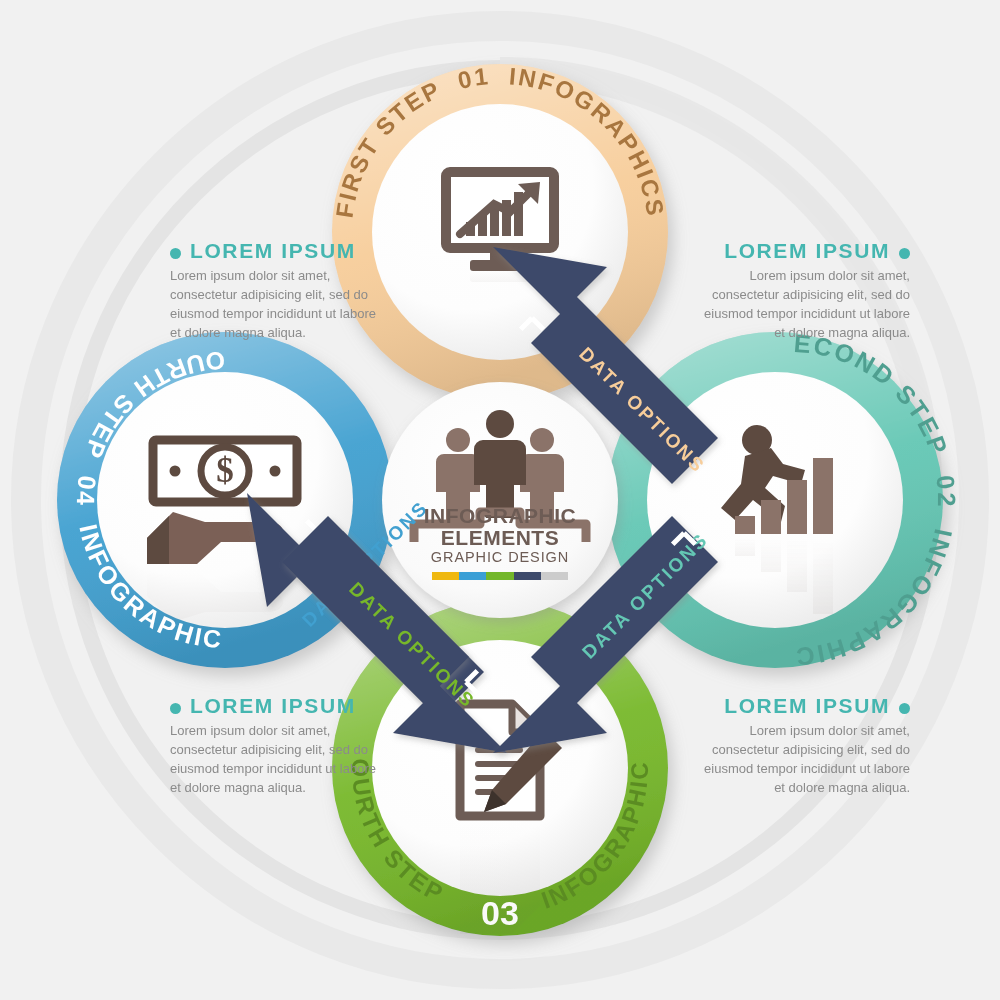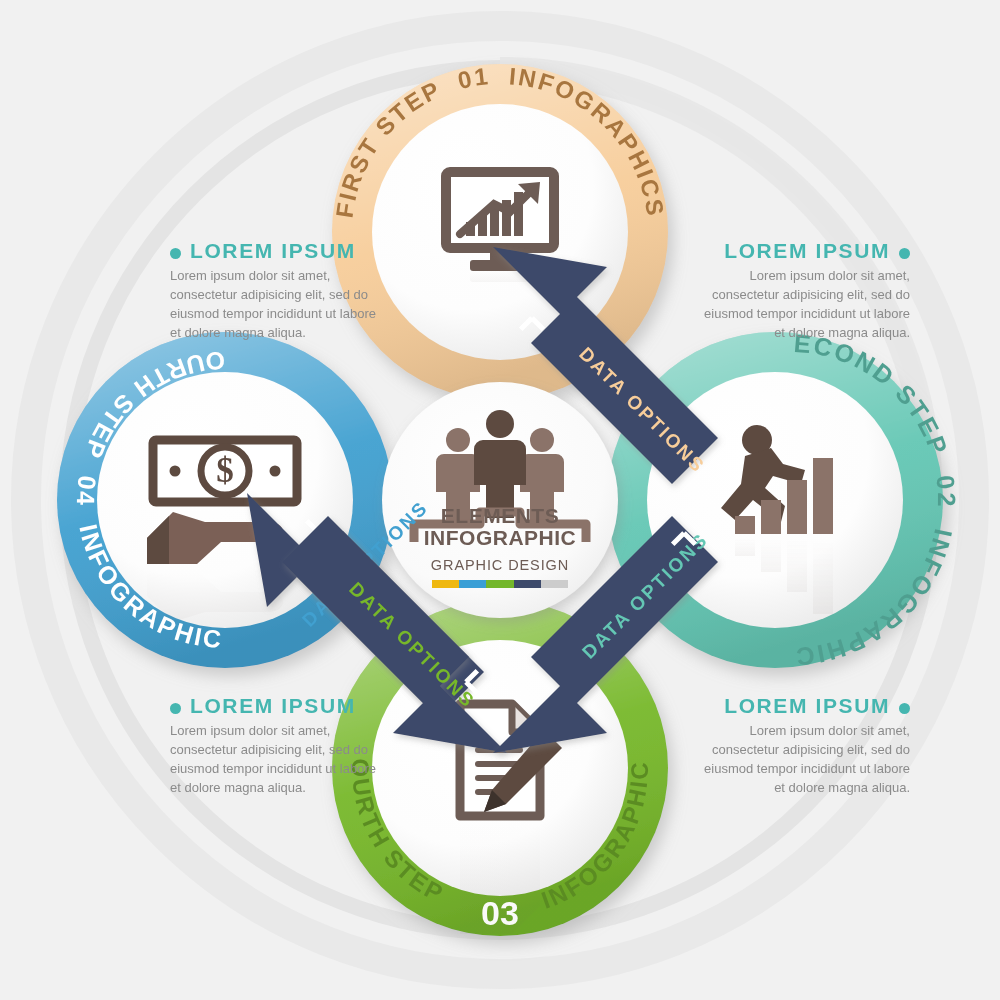--- a/index.html
+++ b/index.html
@@ -23,21 +23,21 @@
   .hdrow{display:flex;align-items:center;gap:9px;text-align:center;}
   .tl{left:170px;top:240px;text-align:left;}
   .tr{left:690px;top:240px;text-align:right;}
   .bl{left:170px;top:695px;text-align:left;}
   .br{left:690px;top:695px;text-align:right;}
   .tr .hdrow,.br .hdrow{justify-content:flex-end;}
   .tl .hdrow,.bl .hdrow{justify-content:flex-start;}
   .center-label{position:absolute;left:400px;top:505px;width:200px;text-align:center;
     pointer-events:none;}
   .cl1{font-size:21px;font-weight:700;color:#6d5c55;letter-spacing:.5px;line-height:1.04;}
-  .cl2{font-size:14.5px;color:#6d5c55;letter-spacing:.9px;margin-top:8px;}
+  .cl2{font-size:14.5px;color:#6d5c55;letter-spacing:.9px;margin-top:0;}
   .swatches{display:flex;width:136px;margin:7px auto 0;height:8px;}
   .swatches div{flex:1;}
 </style>
 </head>
 <body>
 
 <div id="stage">
 <svg width="1000" height="1000" viewBox="0 0 1000 1000">
   <defs>
     <radialGradient id="discG" cx="38%" cy="32%" r="78%">
@@ -231,22 +231,22 @@
     <path d="M 493 753 L 560 686 L 531 657 L 672 516 L 718 562 L 577 703 L 607 733 Z" fill="#3d4a6b"></path>
   </g>
   <text font-size="19" font-weight="700" letter-spacing="2.4" fill="#64c7b4" transform="translate(590,660) rotate(-45)">
     <tspan x="0" y="0">DATA OPTIONS</tspan>
   </text>
   <path d="M 684 533 l 0 16 m 0 -16 l 16 0" stroke="#ffffff" stroke-width="5" fill="none" transform="rotate(45 684 533)"></path>
 </svg>
 
 
 <div class="center-label">
+  <div class="cl1">INFOGRAPHIC</div>
   <div class="cl1">ELEMENTS</div>
-  <div class="cl1">INFOGRAPHIC</div>
   <div class="cl2">GRAPHIC DESIGN</div>
   <div class="swatches">
     <div style="background:#efb810"></div>
     <div style="background:#3a9fd6"></div>
     <div style="background:#73b72b"></div>
     <div style="background:#3d4a6b"></div>
     <div style="background:#cccccc"></div>
   </div>
 </div>
 

